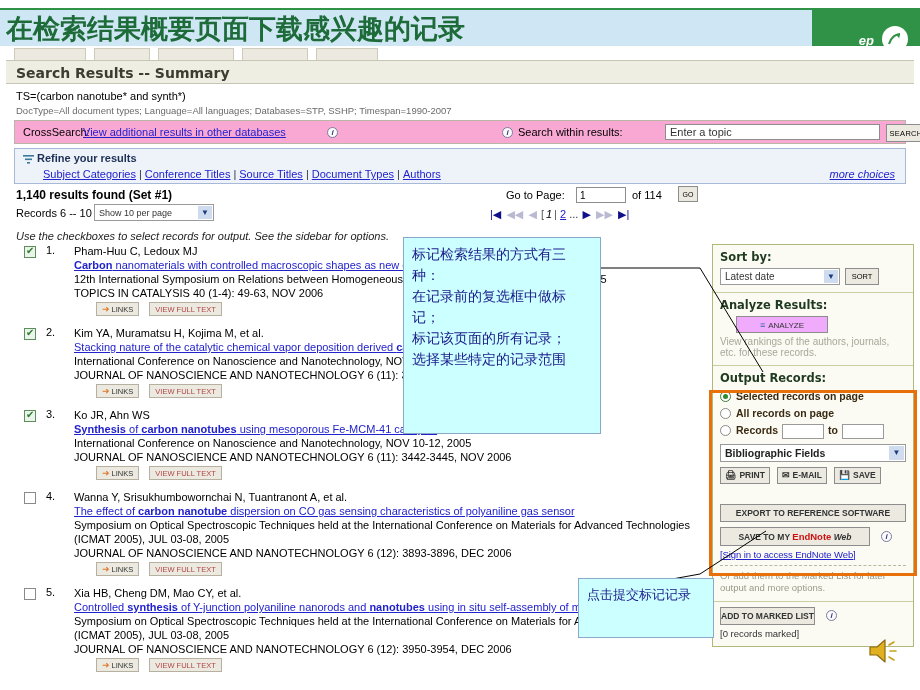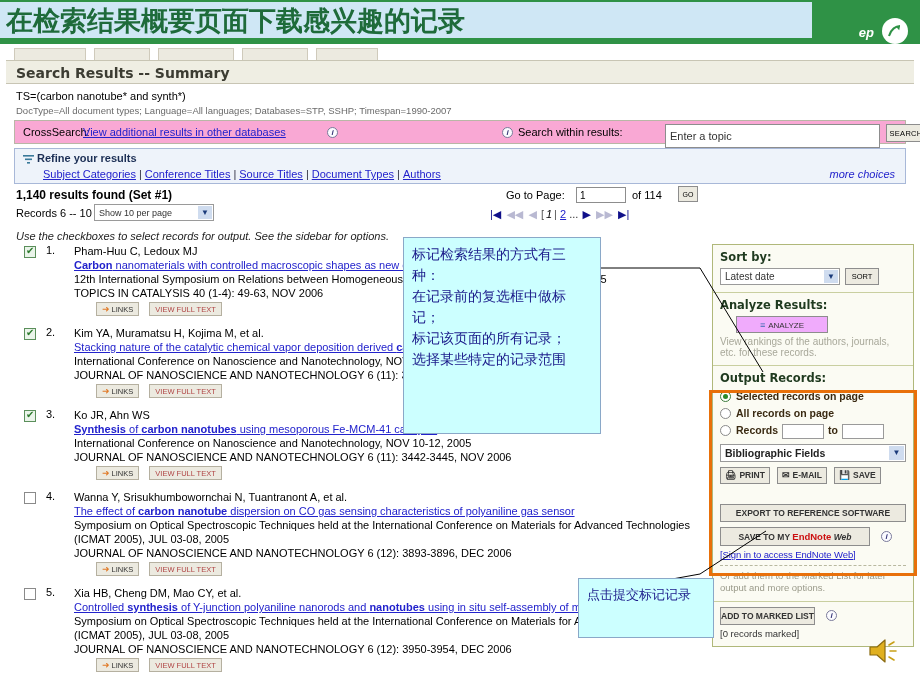--- a/index.html
+++ b/index.html
@@ -5,21 +5,21 @@
   * { box-sizing: border-box; }
   html, body { margin:0; padding:0; }
   body {
     width:920px; height:690px; overflow:hidden;
     font-family:"Liberation Sans", sans-serif;
     font-size:11px; color:#000; background:#ffffff;
   }
 
   
   .banner {
-    position:absolute; left:0; top:0; width:920px; height:44px;
+    position:absolute; left:0; top:8px; width:920px; height:44px;
     background:#2f9246;
   }
   .banner-title-bg {
     position:absolute; left:0; top:2px; width:812px; height:36px;
     background:#cfe7f5;
   }
   .banner-title {
     position:absolute; left:6px; top:4px; width:800px; height:34px;
     font-family:"DejaVu Sans", sans-serif;
     font-size:27px; line-height:33px; color:#1e6b3a; font-weight:bold;
@@ -79,21 +79,21 @@
     color:#2222cc; text-decoration:underline; cursor:pointer;
   }
   .info-i {
     display:inline-block; width:11px; height:11px; border-radius:50%;
     border:1px solid #7a7a9a; color:#3a3a7a; font-size:8px; font-style:italic;
     text-align:center; line-height:10px; font-weight:bold; background:#fbfbff;
   }
   .swr-i { position:absolute; left:487px; top:6px; }
   .swr-label { position:absolute; left:503px; top:5px; font-size:11px; }
   .swr-input {
-    position:absolute; left:650px; top:3px; width:215px; height:24px;
+    position:absolute; left:650px; top:3px; width:215px; height:16px;
     border:1px solid #8d8d8d; font-size:11px; padding:0 4px; color:#333;
     font-family:"Liberation Sans", sans-serif;
   }
   .swr-btn {
     position:absolute; left:871px; top:3px; width:40px; height:18px;
     border:1px solid #8d8d8d; background:#eceae0;
     font-size:7.5px; letter-spacing:.3px; text-align:center; line-height:17px;
     cursor:pointer; font-family:"Liberation Sans", sans-serif;
   }
 
@@ -104,21 +104,21 @@
   }
   .refine-icon { position:absolute; left:8px; top:5px; }
   .refine-title {
     position:absolute; left:22px; top:3px; font-size:11px; font-weight:bold; color:#1c2f55;
   }
   .refine-links { position:absolute; left:28px; top:19px; font-size:11px; color:#334; }
   .refine-links a { color:#2222cc; text-decoration:underline; cursor:pointer; }
   .refine-links .sep { color:#334; padding:0 3px; }
   .more-choices {
     position:absolute; right:10px; top:19px; font-size:11px; font-style:italic;
-    color:#2222cc; cursor:pointer;
+    color:#2222cc; text-decoration:underline; cursor:pointer;
   }
 
   
   .count-row { position:absolute; left:0; top:128px; width:908px; height:42px; }
   .count-title { position:absolute; left:10px; top:0; font-size:12px; font-weight:bold; }
   .records-label { position:absolute; left:10px; top:19px; font-size:11px; }
   .perpage {
     position:absolute; left:88px; top:16px; width:120px; height:17px;
     border:1px solid #9a9a9a; background:#ffffff; font-size:9px;
     line-height:16px; padding-left:4px; color:#333; cursor:pointer;

